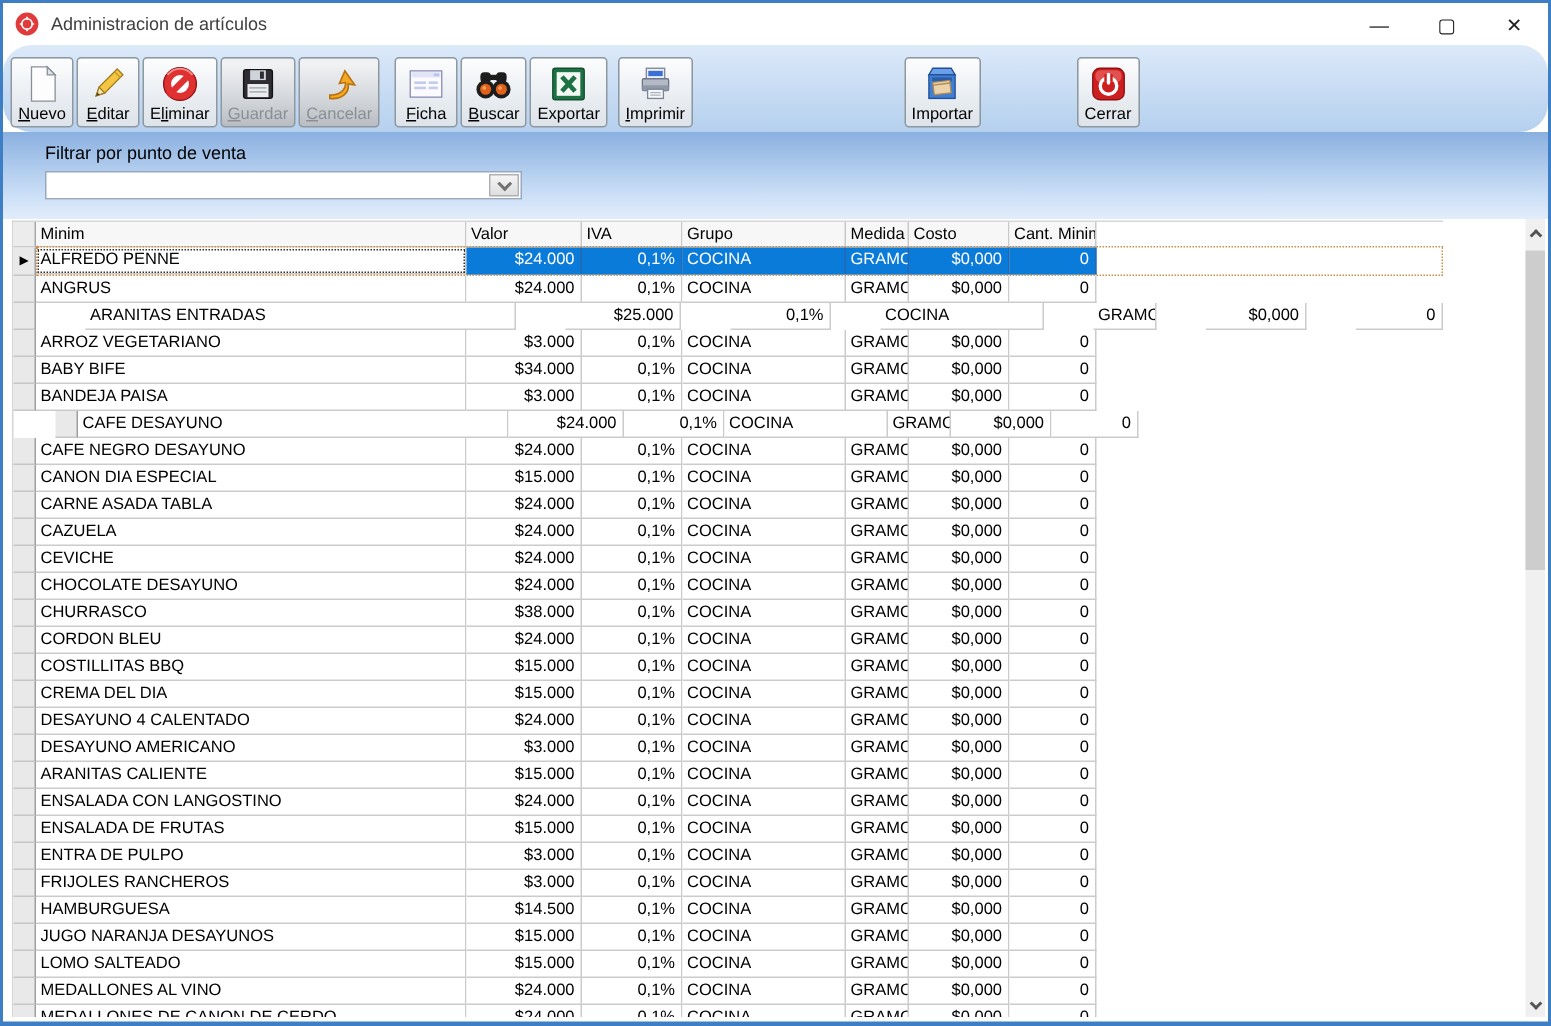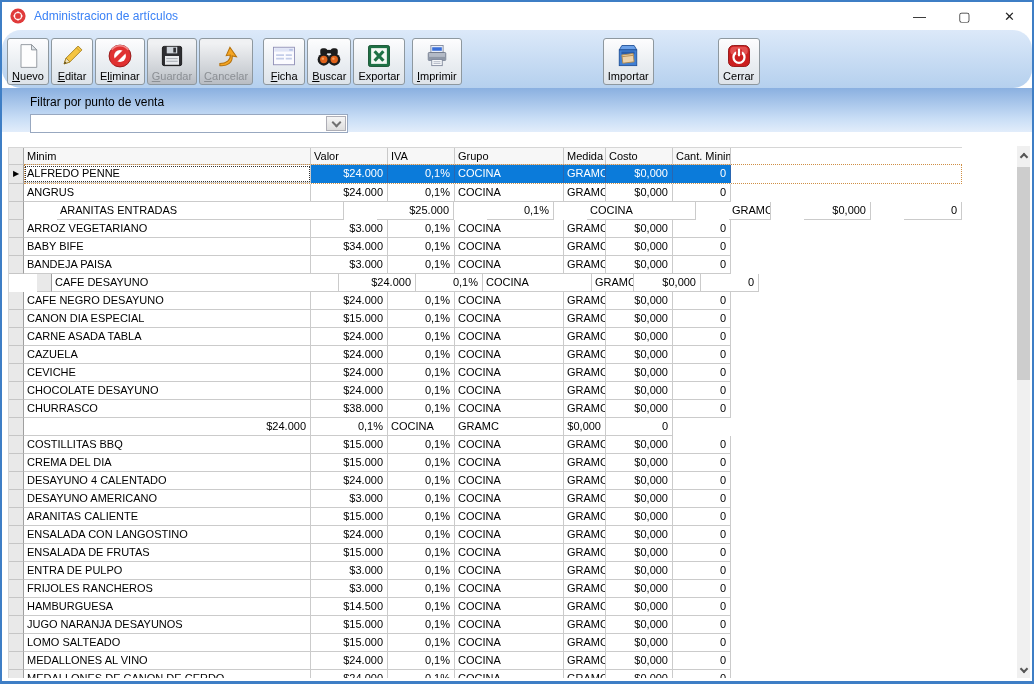--- a/index.html
+++ b/index.html
@@ -3,42 +3,42 @@
 <meta charset="utf-8">
 <style>
   html,body{margin:0;padding:0;background:#888;}
   *{box-sizing:border-box;}
   .window{position:relative;width:1034px;height:684px;background:#fff;
     border:2px solid #3e7ec5;border-bottom-width:3px;
     font-family:"Liberation Sans",sans-serif;overflow:hidden;}
   
   .titlebar{height:28px;background:#fff;display:flex;align-items:center;}
   .appicon{width:16px;height:16px;margin:0 8px 0 8px;position:relative;}
-  .title{font-size:12px;color:#3b82f6;flex:1 1 auto;}
+  .title{font-size:12px;color:#404040;flex:1 1 auto;}
   .wctrls{display:flex;height:100%;}
   .wbtn{width:45px;height:100%;display:flex;align-items:center;justify-content:center;
     font-size:13px;color:#222;cursor:default;}
   
   .toolband{height:58px;background:linear-gradient(#dcE9f9,#b5d0ee);display:flex;
     align-items:flex-start;padding:8px 0 0 5px;border-radius:19px;}
   .tbtn{height:47px;min-width:42px;margin-right:2px;border:1px solid #8e989f;border-radius:3px;
     background:linear-gradient(#fdfdfe,#eaeef2 55%,#dde3e9);
     display:flex;flex-direction:column;align-items:center;justify-content:flex-end;
     padding:2px 4px 2px;cursor:default;}
   .tbtn.disabled{background:linear-gradient(#f0f1f3 10%,#cdd1d6 70%,#b9bdc3);}
   .tbtn:nth-child(6){margin-left:8px;}
   .tbtn:nth-child(9){margin-left:5px;}
   .tbtn:nth-child(10){margin-left:139px;}
   .tbtn:nth-child(11){margin-left:62px;}
   .ticon{height:30px;display:flex;align-items:center;justify-content:center;}
   .tlbl{font-size:11px;line-height:12px;color:#000;white-space:nowrap;}
   .tbtn.disabled .tlbl{color:#8b8f94;}
   .tlbl u{text-decoration:underline;}
   
-  .filterband{height:44px;background:linear-gradient(#8ab0e0,#c9def6 70%,#e2edfb);position:relative;}
+  .filterband{height:58px;background:linear-gradient(#8ab0e0,#c9def6 70%,#e2edfb);position:relative;}
   .flabel{position:absolute;left:28px;top:7px;font-size:12px;color:#000;}
   .combo{position:absolute;left:28px;top:26px;width:318px;height:19px;background:#fff;
     border:1px solid #98a8c0;}
   .combo-btn{position:absolute;right:1px;top:1px;bottom:1px;width:20px;
     background:linear-gradient(#f5f5f5,#dedede);border:1px solid #aeaeb6;
     display:flex;align-items:center;justify-content:center;}
   .chev{width:7px;height:7px;border-left:2px solid #707070;border-bottom:2px solid #707070;
     transform:rotate(-45deg);margin-top:-3px;}
   
   .gridarea{position:absolute;left:2px;right:2px;top:144px;bottom:3px;background:#fff;overflow:hidden;}
@@ -376,20 +376,21 @@
           <div class="cell">CHURRASCO</div>
           <div class="cell r">$38.000</div>
           <div class="cell r">0,1%</div>
           <div class="cell">COCINA</div>
           <div class="cell">GRAMC</div>
           <div class="cell r">$0,000</div>
           <div class="cell r">0</div>
         </div>
         <div class="grow" style="grid-template-columns: 15px 287px 77px 67px 109px 42px 67px 58px;">
           <div class="selcell"></div>
+          <div class="cell">CORDON BLEU</div>
           <div class="cell r">$24.000</div>
           <div class="cell r">0,1%</div>
           <div class="cell">COCINA</div>
           <div class="cell">GRAMC</div>
           <div class="cell r">$0,000</div>
           <div class="cell r">0</div>
         </div>
         <div class="grow" style="grid-template-columns: 15px 287px 77px 67px 109px 42px 67px 58px;">
           <div class="selcell"></div>
           <div class="cell">COSTILLITAS BBQ</div>

